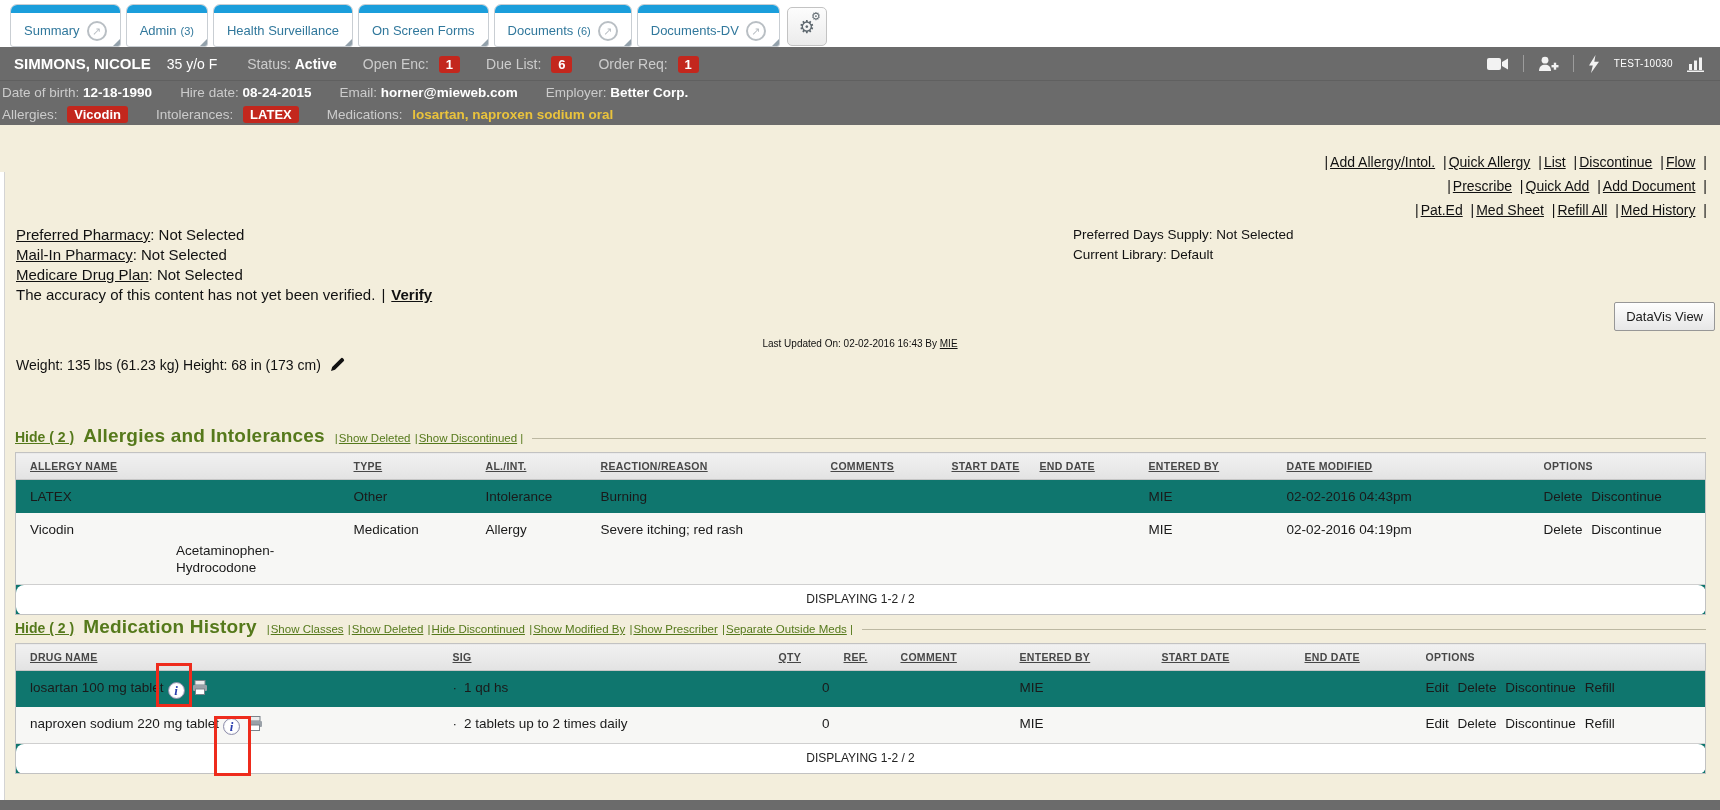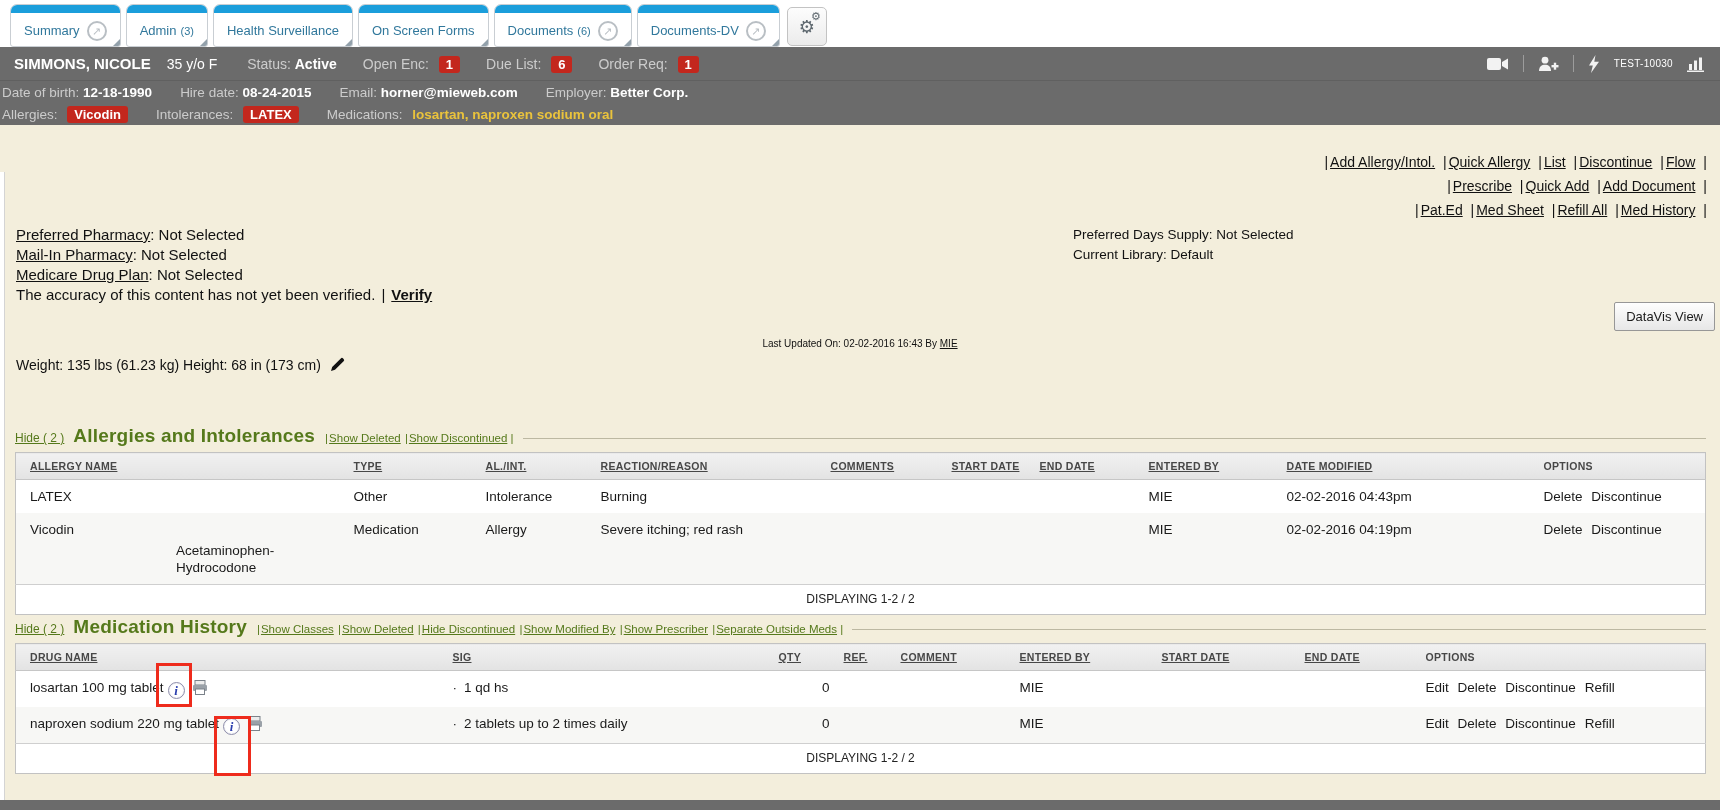--- a/index.html
+++ b/index.html
@@ -83,45 +83,45 @@
   .last-updated a { color:#111; text-decoration:underline; cursor:pointer; }
 
   .vitals { position:absolute; top:232px; left:16px; font-size:14px; }
   .pencil { margin-left:5px; vertical-align:-2px; cursor:pointer; }
 
   
   .section { position:absolute; left:15px; right:14px; }
   .sec-allergies { top:300px; }
   .sec-meds { top:491px; }
   .sec-head { display:flex; align-items:baseline; gap:9px; color:#55791b; }
-  .hide-link { font-size:12px; font-weight:normal; text-decoration:underline; cursor:pointer; }
+  .hide-link { font-size:14px; font-weight:bold; text-decoration:underline; cursor:pointer; }
   .sec-title { font-size:19px; font-weight:bold; letter-spacing:0.2px; }
   .sec-links { font-size:11.5px; }
   .sec-links a { color:#55791b; text-decoration:underline; cursor:pointer;text-align:center; }
   .sec-links a::before { content:"| "; text-decoration:none; display:inline-block;
                          margin:0 1px; }
   .sec-links::after { content:" |"; }
   .sec-rule { flex:1; border-top:1px solid #bcb8a2; align-self:center; margin-top:4px; }
 
-  table.grid { width:100%; border-collapse:collapse; background:#ffffff;
+  table.grid { width:100%; border-collapse:collapse; background:#0f766e;
                border:1px solid #c2c2c2; font-size:13.5px; margin-top:5px; }
   table.grid thead th { background:linear-gradient(#f1f1f1,#e3e3e3);
                font-size:10.5px; color:#474747; text-align:left; font-weight:bold;
                padding:7px 0 7px 14px; border-bottom:1px solid #c6c6c6;
                letter-spacing:0.3px; white-space:nowrap; }
   table.grid thead th span { text-decoration:underline; cursor:pointer; }
   table.grid thead th.nolink span { text-decoration:none; cursor:default; }
   table.grid td { padding:8px 0 8px 14px; vertical-align:top; color:#1a1a1a;
                   line-height:17px; }
   table.grid tr.alt td { background:#f7f7f5; }
   .generic { padding-left:146px; padding-top:4px; }
   td.qty { text-align:right; padding-right:22px; }
   .opt { margin-right:5px; cursor:pointer; }
   tr.foot td { text-align:center; border-top:1px solid #cfcfcf; font-size:12px;
-               padding:6px 0; background:#fff; color:#222; }
+               padding:6px 0; background:#fff; color:#222;border-radius:8px; }
   .bullet { margin-right:7px; }
 
   
   .info-wrap { position:relative; display:inline-block; width:18px; height:17px;
                vertical-align:-3px; margin:0 3px 0 4px; }
   .info-icon { display:inline-flex; width:17px; height:17px; border-radius:50%;
                border:1px solid #8d8daa; background:radial-gradient(#ffffff 55%,#d9d9e6);
                font-family:"Liberation Serif",serif; font-style:italic; font-weight:bold;
                color:#2b3fae; font-size:13px; align-items:center; justify-content:center;
                cursor:pointer; }

